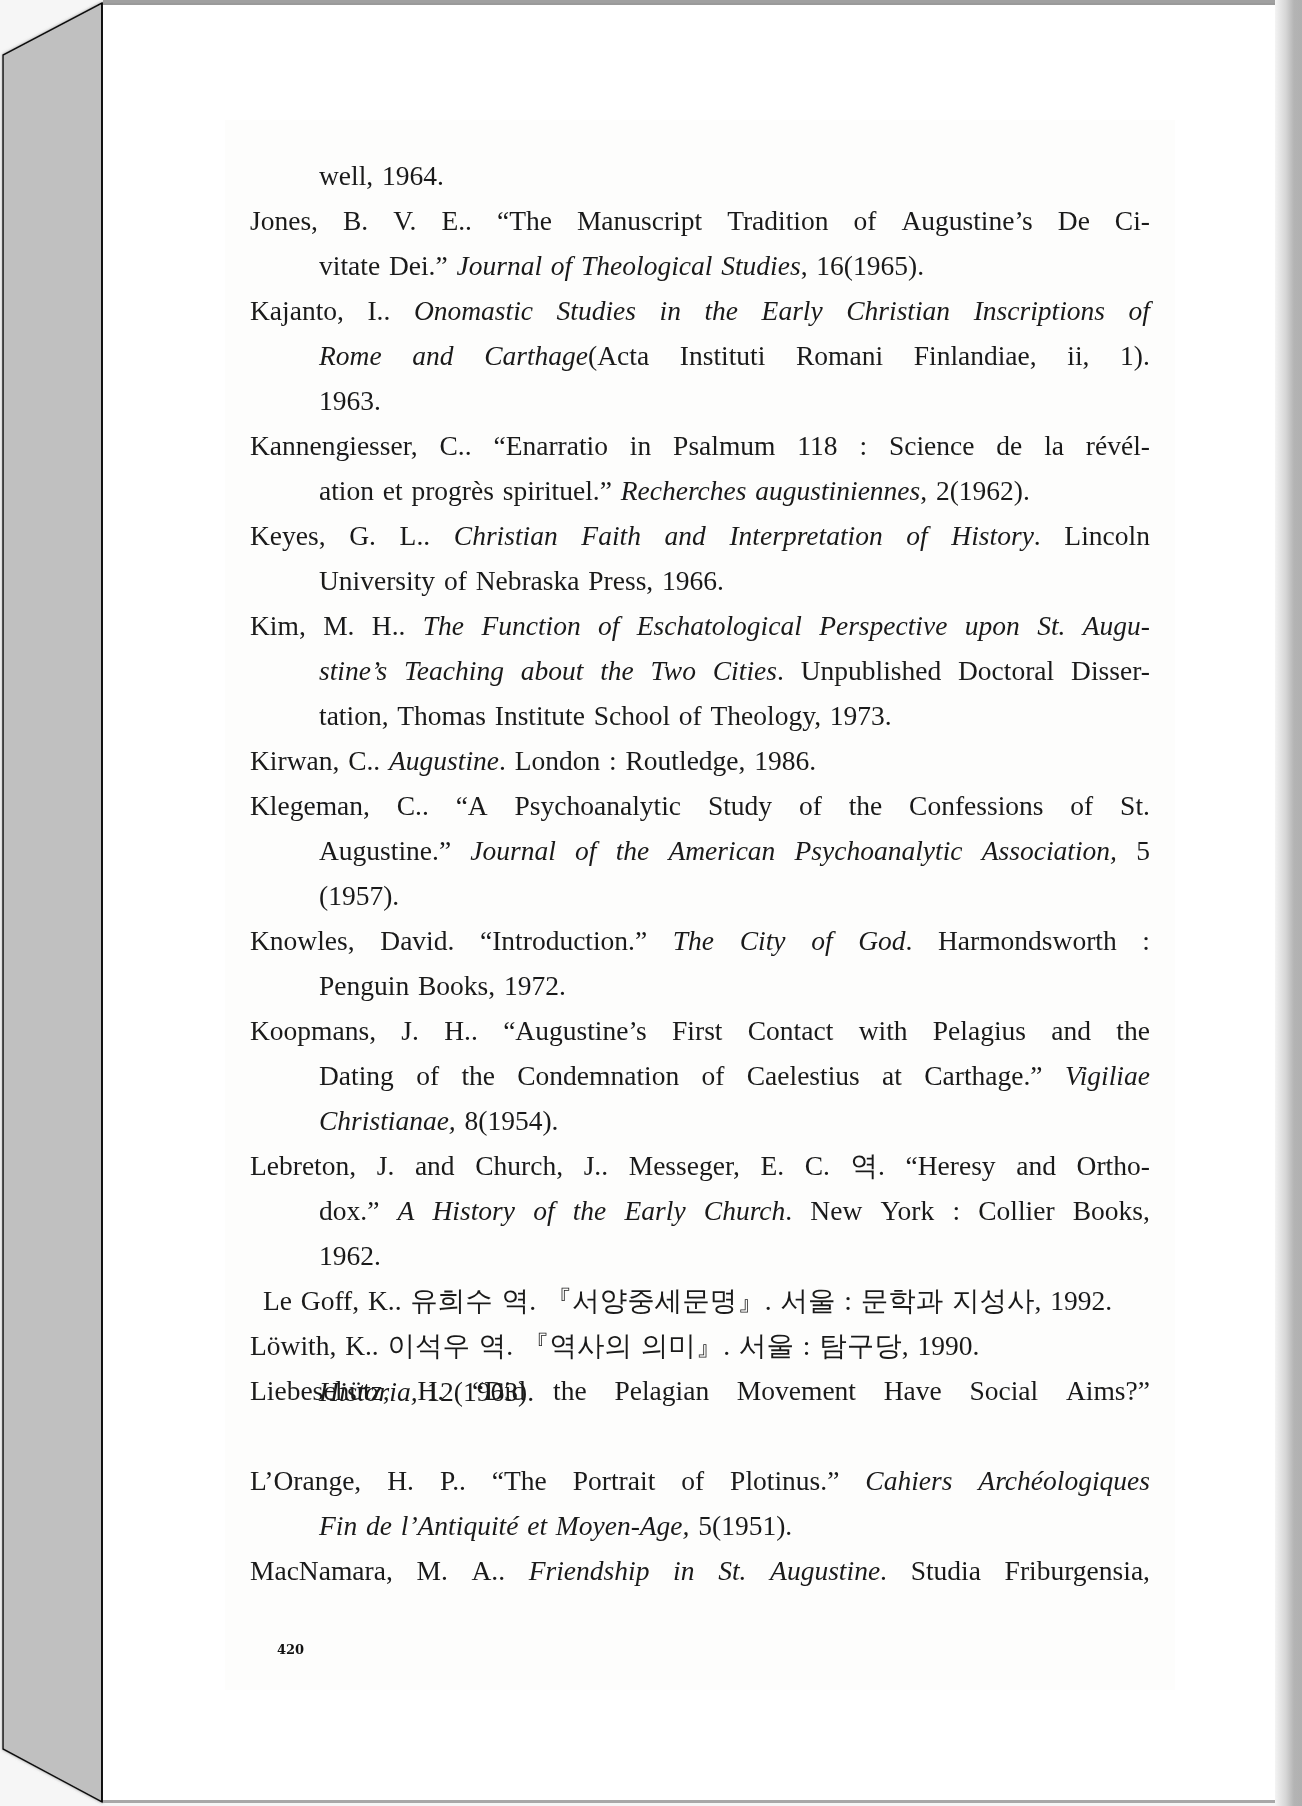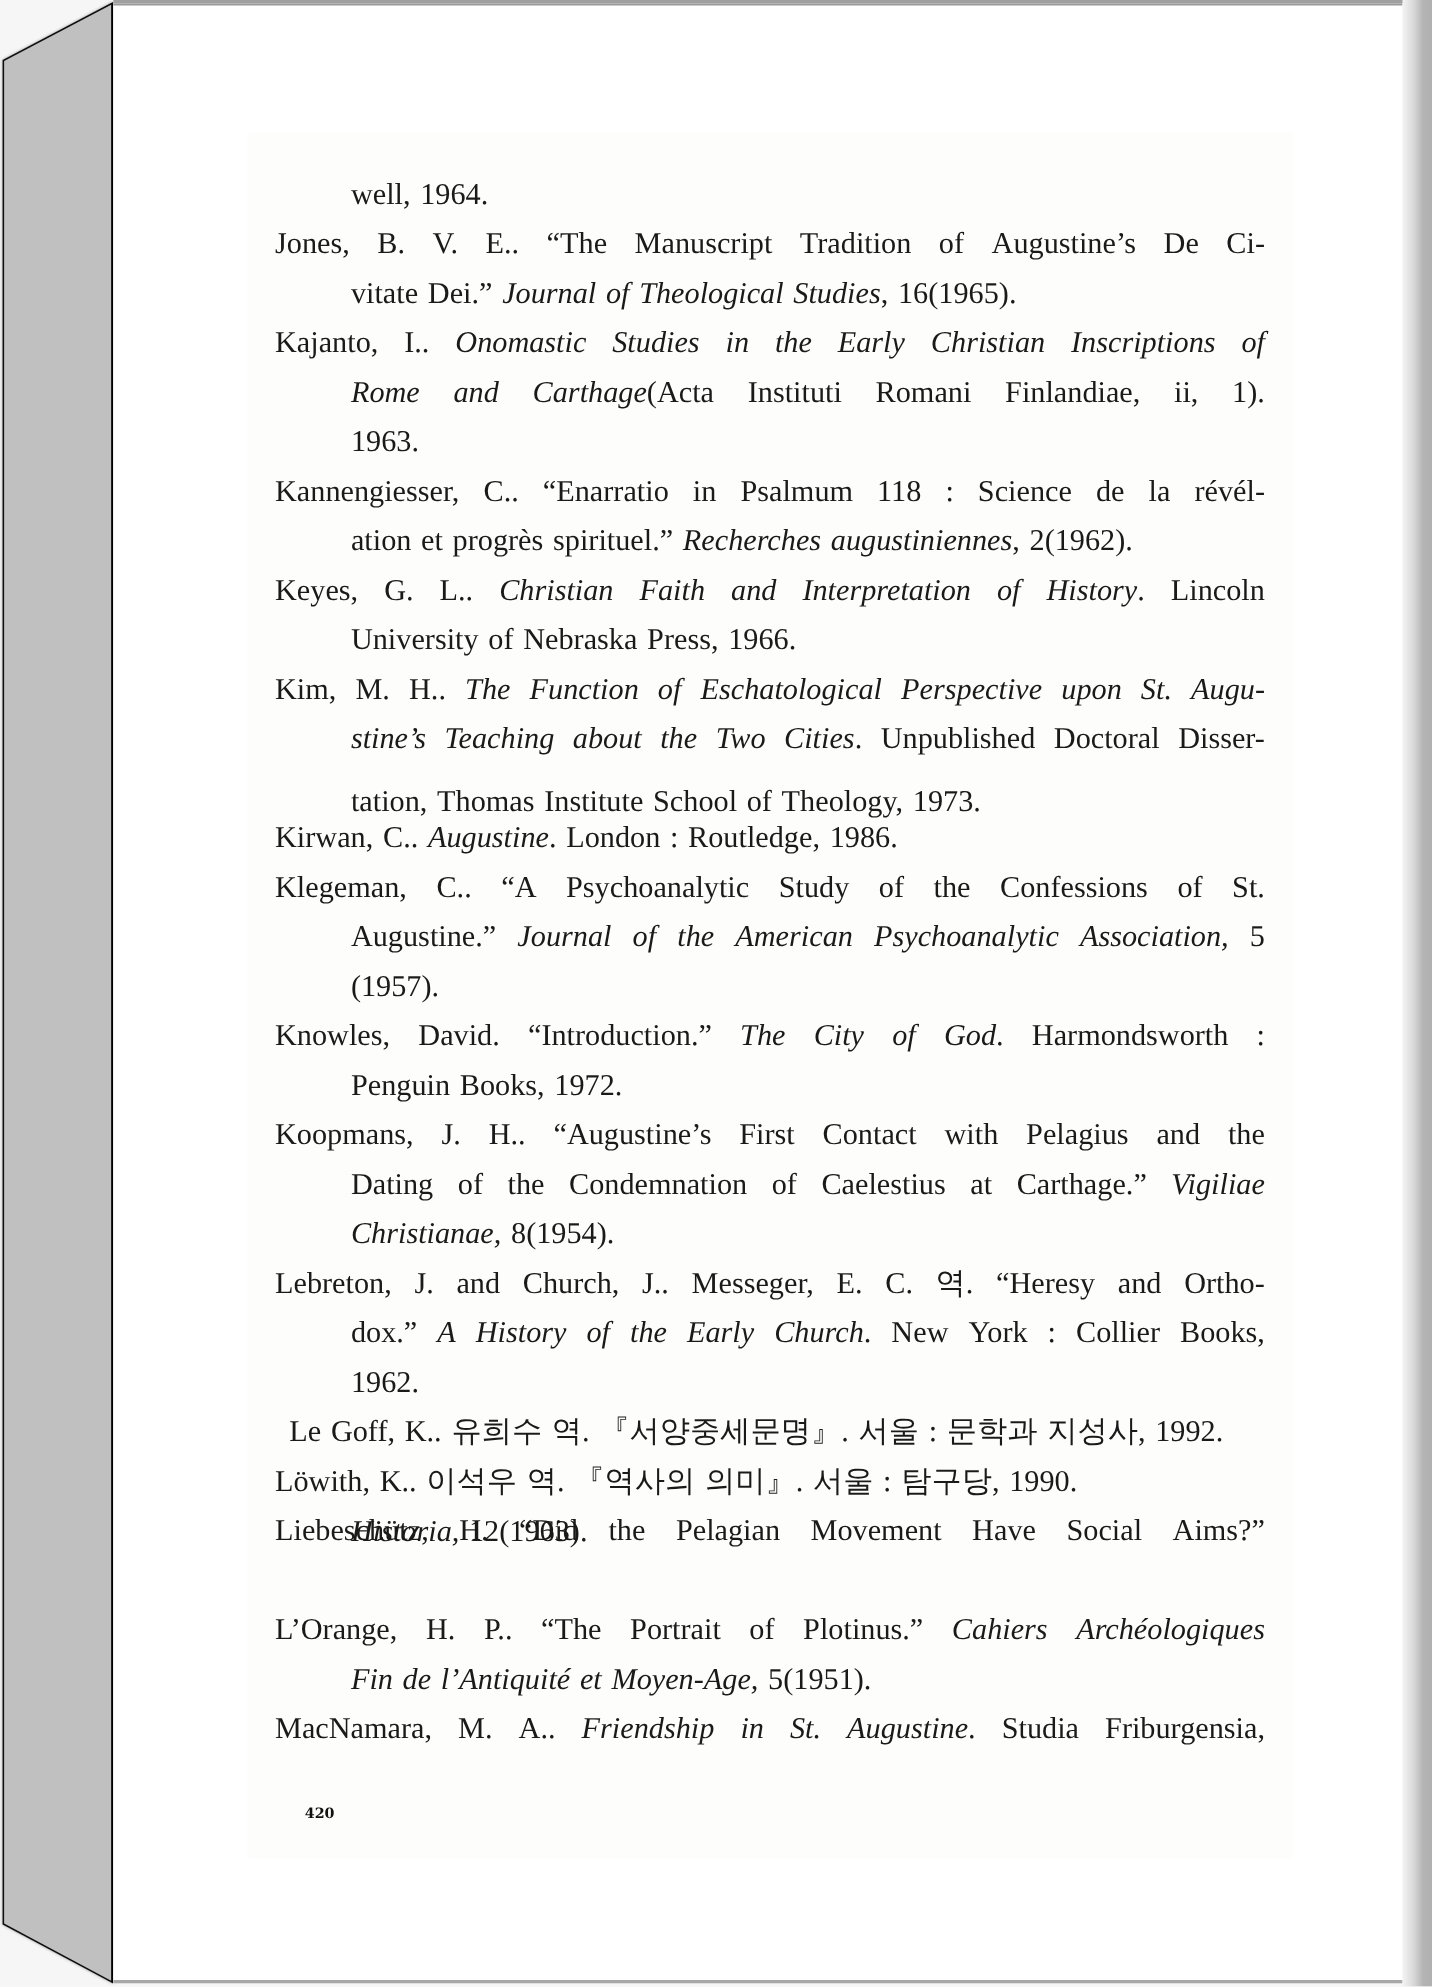--- a/index.html
+++ b/index.html
@@ -166,21 +166,21 @@
         <span><span class="seg-i">stine’s</span></span>
         <span><span class="seg-i">Teaching</span></span>
         <span><span class="seg-i">about</span></span>
         <span><span class="seg-i">the</span></span>
         <span><span class="seg-i">Two</span></span>
         <span><span class="seg-i">Cities</span><span>.</span></span>
         <span><span>Unpublished</span></span>
         <span><span>Doctoral</span></span>
         <span><span>Disser-</span></span>
       </div>
-      <div class="line" style="left: 319px; top: 702px; justify-content: flex-start; gap: 0.32em; margin-top: 12px;">
+      <div class="line" style="left: 319px; top: 702px; justify-content: flex-start; gap: 0.32em;">
         <span><span>tation,</span></span>
         <span><span>Thomas</span></span>
         <span><span>Institute</span></span>
         <span><span>School</span></span>
         <span><span>of</span></span>
         <span><span>Theology,</span></span>
         <span><span>1973.</span></span>
       </div>
       <div class="line" style="left: 250px; top: 747px; justify-content: flex-start; gap: 0.32em;">
         <span><span>Kirwan,</span></span>

